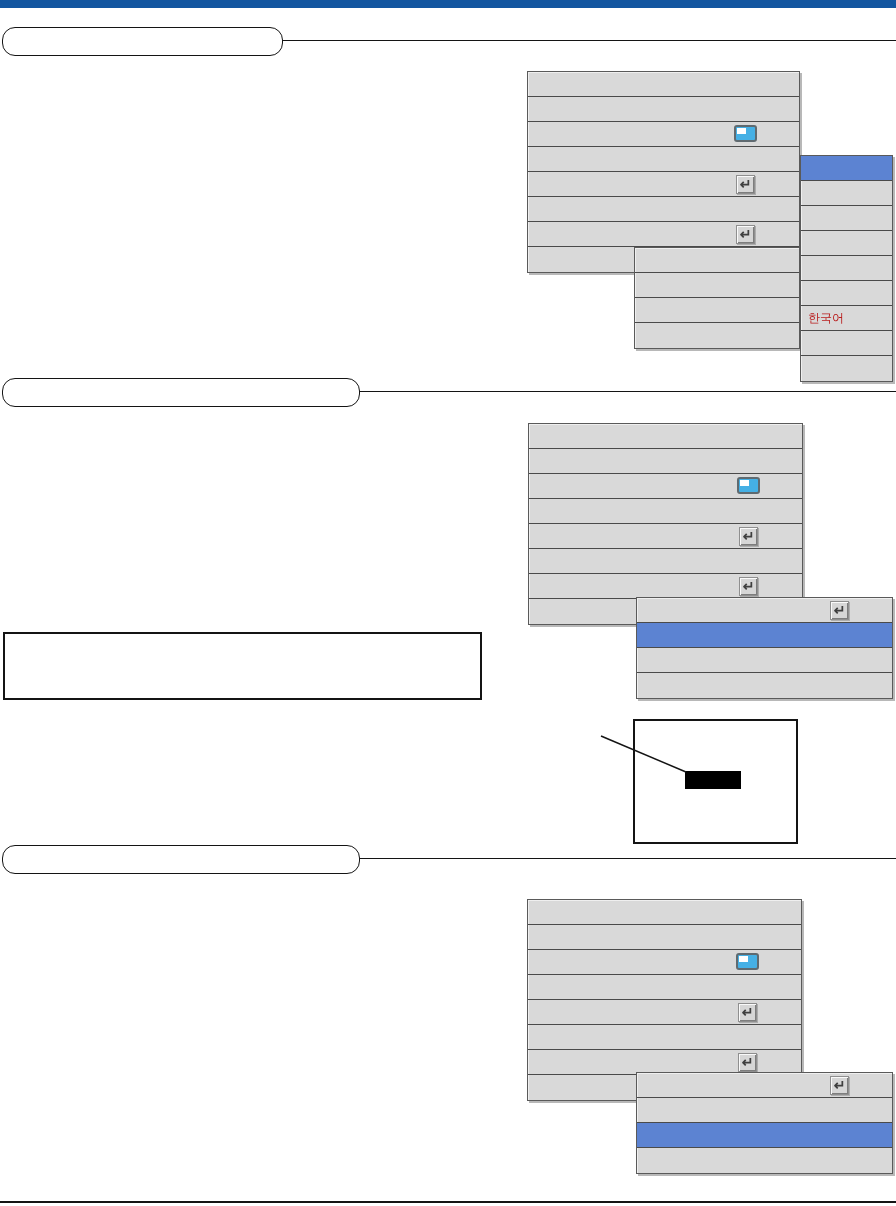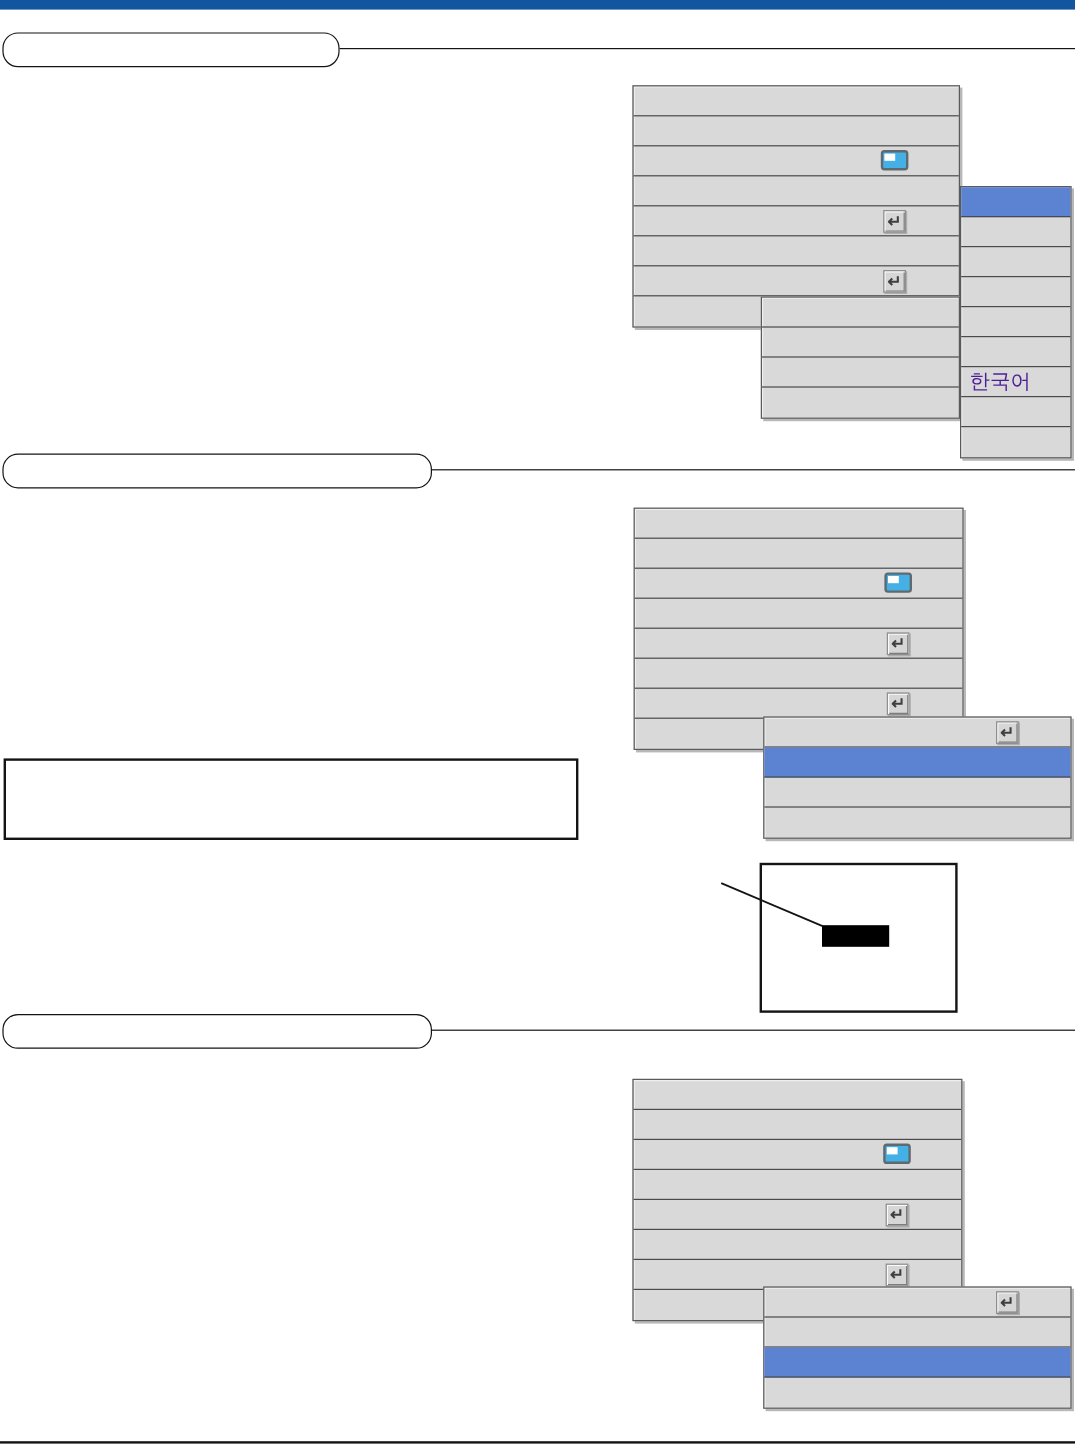--- a/index.html
+++ b/index.html
@@ -45,21 +45,21 @@
     box-sizing:border-box;background:var(--icon-cyan);
     border:2px solid #5f6a70;border-radius:3px;}
   .display-icon .quad{position:absolute;left:1px;top:1px;width:9px;height:6px;background:#fff;}
 
   .enter-icon{position:absolute;right:44px;top:3px;width:19px;height:19px;
     box-sizing:border-box;background:#d6d6d6;border:1px solid #8f8f8f;
     box-shadow:inset 1px 1px 0 #fafafa, inset -1px -1px 0 #7d7d7d, 1px 1px 0 rgba(0,0,0,.2);
     font-weight:bold;font-size:14px;line-height:16px;color:#3f3f3f;text-align:center;}
   .sub-enter{right:43px;}
 
-  .lang-label{display:block;padding-left:7px;font-size:17px;line-height:24px;color:#4c1d95;}
+  .lang-label{display:block;padding-left:7px;font-size:12px;line-height:24px;color:#b91c1c;}
 
   .note-box{position:absolute;left:3px;top:632px;width:479px;height:68px;
     box-sizing:border-box;background:#fff;border:2px solid var(--line-black);}
 
   .screen-box{position:absolute;left:633px;top:719px;width:165px;height:125px;
     box-sizing:border-box;background:#fff;border:2px solid var(--line-black);z-index:1;}
   .menu-pos-rect{position:absolute;left:50px;top:50px;width:56px;height:18px;background:#000;}
   .callout{position:absolute;left:597px;top:730px;width:92px;height:45px;z-index:2;}
 </style>
 </head>

